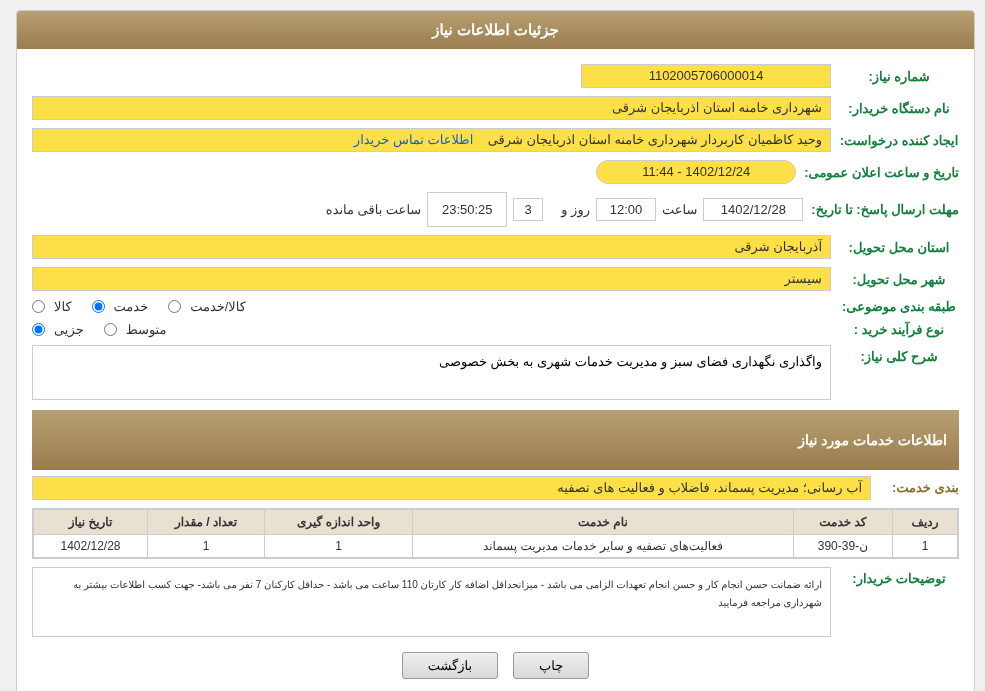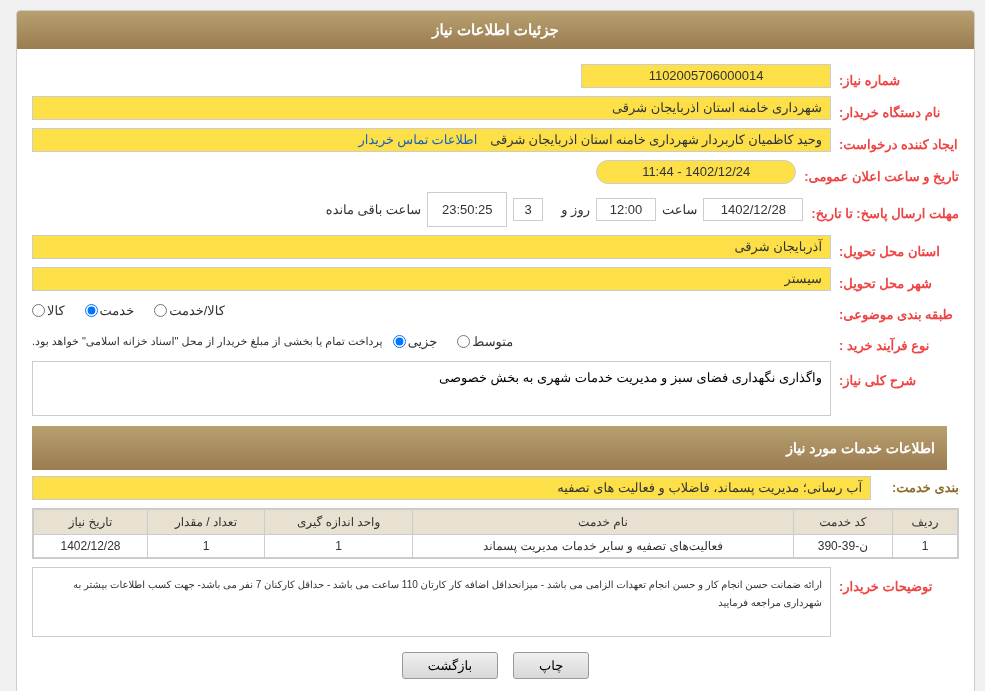--- a/index.html
+++ b/index.html
@@ -33,54 +33,53 @@
     .panel-body {
       padding: 15px;
     }
     .info-row {
       display: flex;
       align-items: center;
       margin-bottom: 8px;
       gap: 8px;
     }
     .label-cell {
-      color: #ef4444;
+      color: #15803d;
       font-weight: bold;
       white-space: nowrap;
       min-width: 120px;
-      text-align: left;
-      margin-top: 8px;
+      text-align: center;
     }
     .value-box {
       border: 1px solid #ccc;
       background: #fde047;
       padding: 3px 8px;
       min-height: 24px;
       flex: 1;
       text-align: right;
     }
     .section-header {
       background: linear-gradient(to bottom, #b8a070, #9a7c50);
       color: #fff;
       font-weight: bold;
-      padding: 14px 12px;
-      margin: 10px 12px 6px 0;
+      padding: 22px 12px;
+      margin: 10px 0 6px 0;
       font-size: 14px;
     }
     .radio-group {
       display: flex;
       gap: 20px;
       align-items: center;
       flex: 1;
       justify-content: flex-end;
     }
     .radio-item {
       display: flex;
       align-items: center;
-      gap: 2px;
+      gap: 9px;
     }
     .radio-item input[type=radio] {
       cursor: pointer;
     }
     .purchase-types {
       display: flex;
       gap: 20px;
       align-items: center;
       flex: 1;
       justify-content: flex-end;
@@ -101,21 +100,21 @@
     table {
       width: 100%;
       border-collapse: collapse;
       font-size: 12px;
     }
     table th {
       background: #e8e0d0;
       border: 1px solid #ccc;
       padding: 5px 8px;
       text-align: center;
-      font-weight: normal;
+      font-weight: bold;
     }
     table td {
       border: 1px solid #ccc;
       padding: 4px 8px;
       text-align: center;
     }
     table tr:nth-child(even) td {
       background: #fafafa;
     }
     .notes-box {
@@ -174,21 +173,21 @@
         <div class="value-box" style="max-width:250px; text-align:center;">1102005706000014</div>
       </div>
 
       <div class="info-row">
         <span class="label-cell">نام دستگاه خریدار:</span>
         <div class="value-box">شهرداری خامنه استان اذربایجان شرقی</div>
       </div>
 
       <div class="info-row">
         <span class="label-cell">ایجاد کننده درخواست:</span>
-        <div class="value-box" style="flex:1;font-family:Liberation Serif, serif;">
+        <div class="value-box" style="flex:1;">
           <span>وحید کاظمیان کاربردار شهرداری خامنه استان اذربایجان شرقی</span>
           &nbsp;&nbsp;
           <a href="#" class="blue-text" style="color:#1a5fbb; text-decoration:none;">اطلاعات تماس خریدار</a>
         </div>
       </div>
 
       <div class="info-row">
         <span class="label-cell">تاریخ و ساعت اعلان عمومی:</span>
         <div class="value-box" style="max-width:200px; text-align:center;border-radius:12px;">1402/12/24 - 11:44</div>
       </div>
@@ -240,21 +239,20 @@
           <div class="purchase-types">
             <div class="radio-item">
               <label>متوسط</label>
               <input type="radio" name="purchase_type" style="">
             </div>
             <div class="radio-item">
               <label>جزیی</label>
               <input type="radio" name="purchase_type" checked="" style="">
             </div>
           </div>
-          <span style="font-size:11px; color:#333;">پرداخت تمام یا بخشی از مبلغ خریدار از محل "اسناد خزانه اسلامی" خواهد بود.</span>
         </div>
       </div>
 
       <div class="info-row" style="align-items:flex-start;">
         <span class="label-cell" style="padding-top:4px;">شرح کلی نیاز:</span>
         <textarea class="description-box" style="flex: 1 1 0%; font-family: Tahoma, Arial, sans-serif; font-size: 13px; direction: rtl;" readonly="">واگذاری نگهداری فضای سبز و مدیریت خدمات شهری به بخش خصوصی</textarea>
       </div>
 
       <div class="section-header">اطلاعات خدمات مورد نیاز</div>
 

